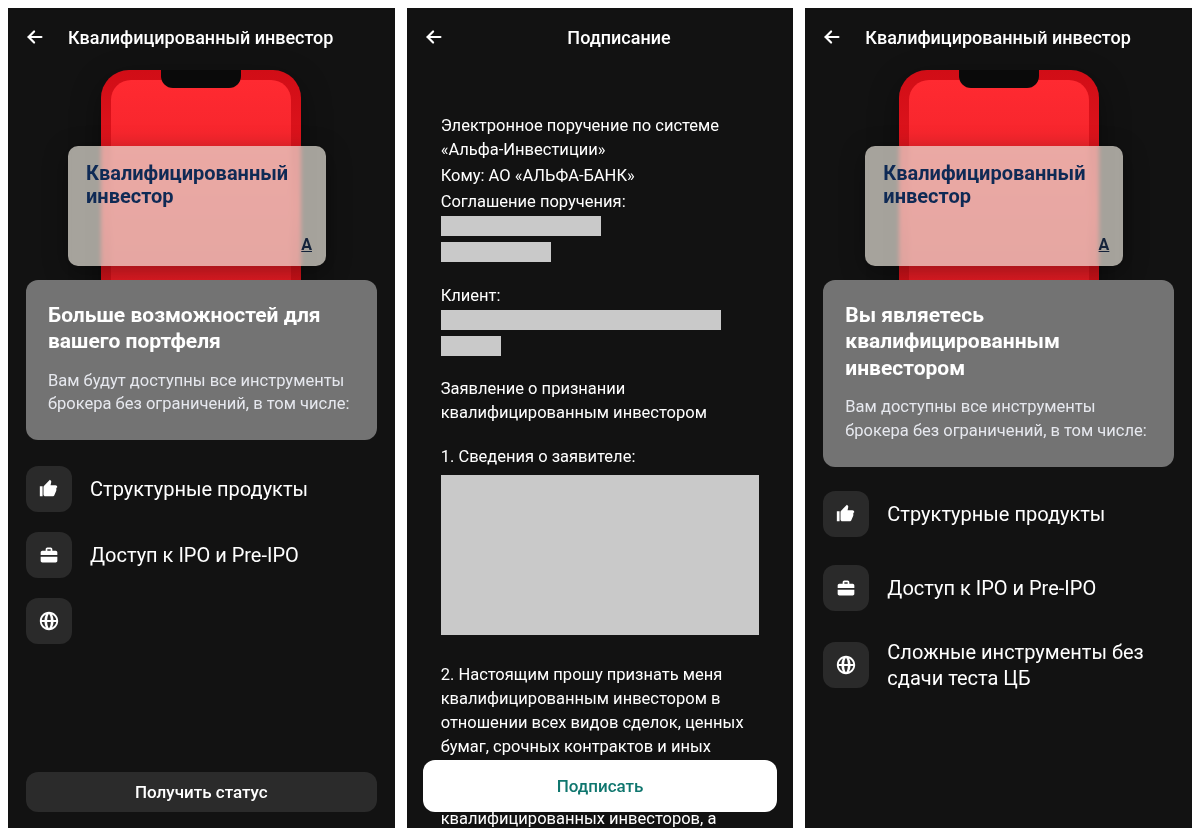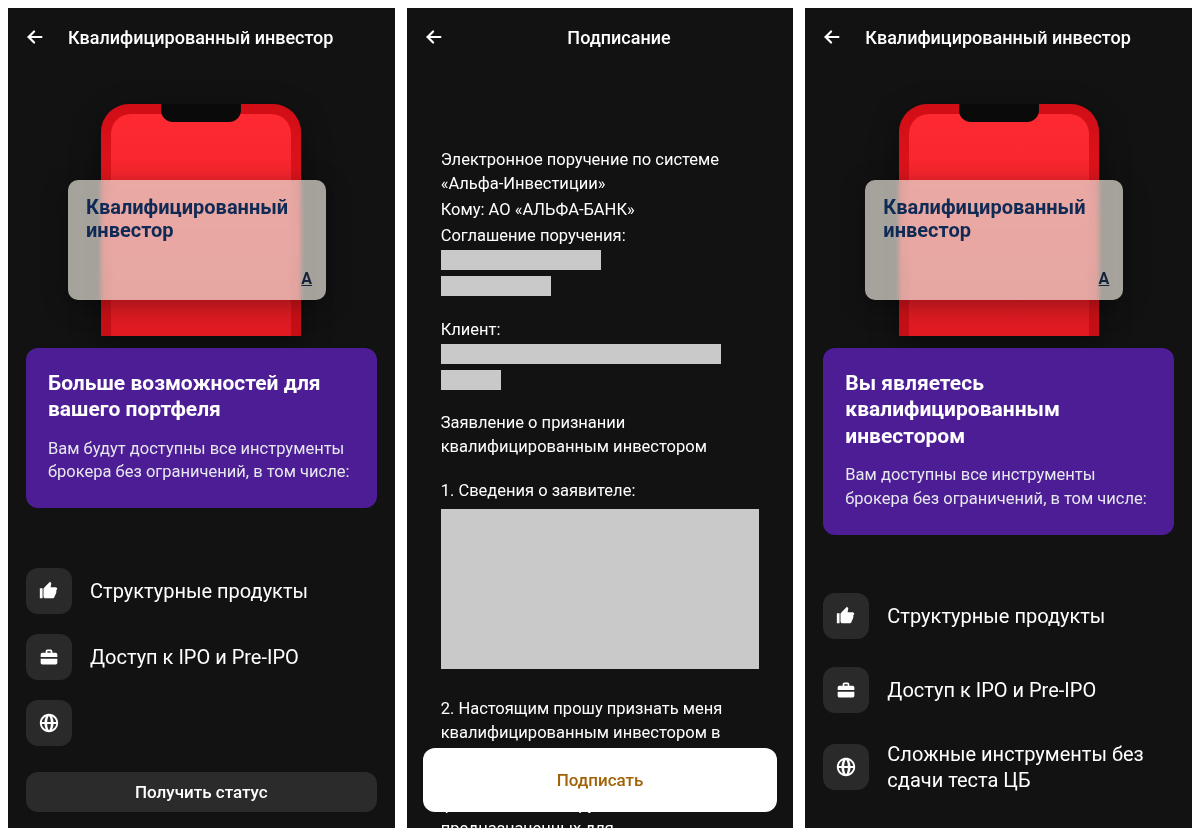--- a/index.html
+++ b/index.html
@@ -12,21 +12,20 @@
   }
   .screen {
     width: 388px;
     height: 820px;
     background: #121212;
     color: #fff;
     position: relative;
     overflow: hidden;
     display: flex;
     flex-direction: column;
-    gap: 34px;
   }
   .header {
     display: flex;
     align-items: center;
     padding: 18px 16px 14px;
     gap: 22px;
   }
   .back-arrow {
     width: 22px; height: 22px;
     display: flex; align-items: center; justify-content: center;
@@ -90,21 +89,21 @@
     font-size: 20px;
     font-weight: 700;
     line-height: 1.15;
   }
   .card-logo {
     position:absolute; right:14px; bottom:12px;
     font-weight:700; color:#14223a; font-size:16px; text-decoration:underline;
   }
   
   .panel {
-    background: #4c1d95;
+    background: #737373;
     margin: 42px 18px 0;
     border-radius: 12px;
     padding: 22px 22px 24px;
     position: relative;
     z-index: 3;
     margin-top: -20px;
   }
   .panel h2 {
     font-size: 21px;
     font-weight: 700;
@@ -142,21 +141,21 @@
   .btn {
     margin: 4px 18px 16px;
     height: 40px;
     border-radius: 12px;
     display:flex;align-items:center;justify-content:center;
     font-size: 17px;
     font-weight: 500;
     cursor: pointer;
   }
   .btn-dark { background:#2b2b2b; color:#fff; }
-  .btn-light { background:#fff; color:#a16207; border-radius: 12px; margin:0 16px 16px; height:64px; }
+  .btn-light { background:#fff; color:#0f766e; border-radius: 12px; margin:0 16px 16px; height:52px; }
   .bottom-anchor { position:absolute; bottom:0; left:0; right:0; }
   
   .doc-body {
     padding: 4px 34px 0;
     font-size: 16.5px;
     line-height: 1.45;
     overflow:hidden;
     margin-top:48px;
   }
   .doc-body .line { margin-bottom: 2px; }

